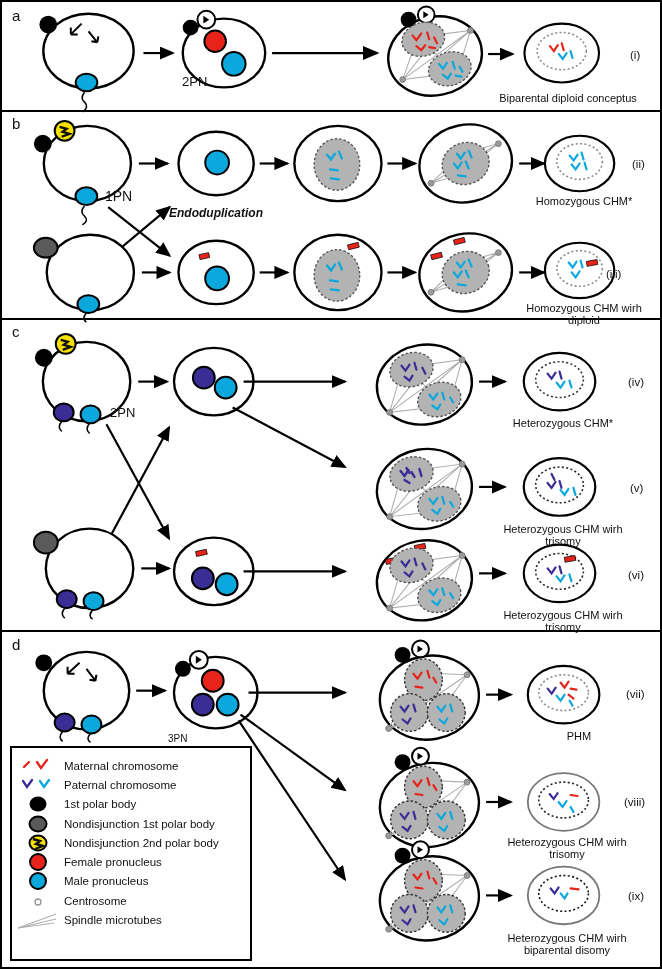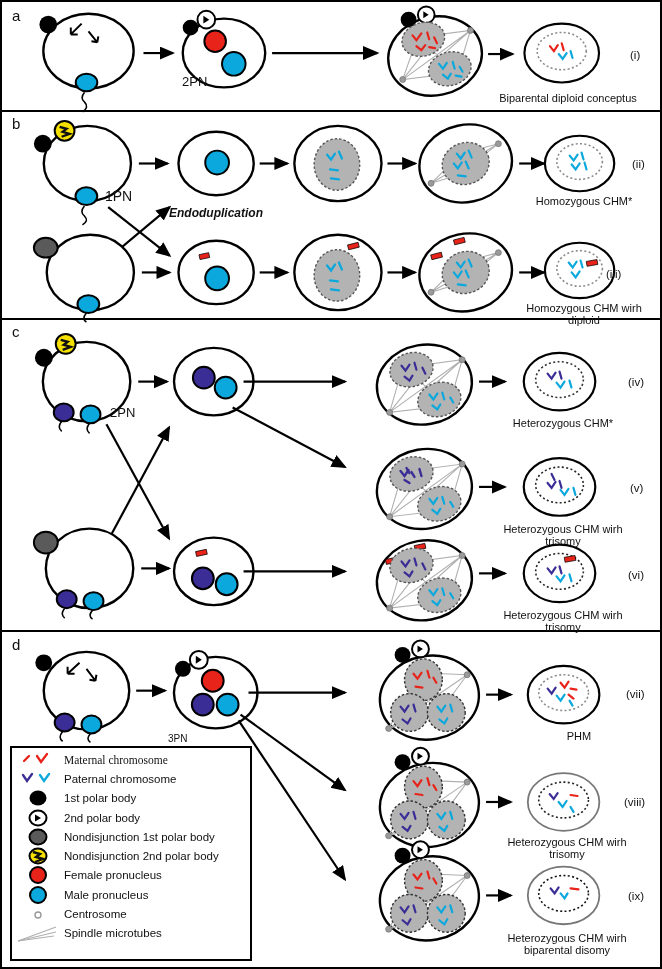--- a/index.html
+++ b/index.html
@@ -619,21 +619,21 @@
     <div class="txt rom" style="left:624px;top:56px;">(vii)</div>
     <div class="txt ctr two" style="left:565px;top:204px;">Heterozygous CHM
 wirh trisomy</div>
     <div class="txt rom" style="left:622px;top:164px;">(viii)</div>
     <div class="txt ctr two" style="left:565px;top:300px;width:170px;">Heterozygous CHM
 wirh biparental disomy</div>
     <div class="txt rom" style="left:626px;top:258px;">(ix)</div>
   </div>
 
   <div id="legend">
-    <div class="lgrow" style="margin-top:2px;font-family:Liberation Serif, serif;">
+    <div class="lgrow" style="margin-top:8px;">
       <div class="lgicon">
         <svg width="40" height="16" viewBox="0 0 40 16">
           <g stroke="#e8231a" stroke-width="2.3" fill="none" stroke-linecap="round">
             <path d="M6,9 l5,-5"></path>
               <path d="M19,4 l4,6 l6,-8"></path>
           </g>
         </svg>
       </div>
       <div class="lgtext">Maternal chromosome</div>
     </div>
@@ -648,29 +648,20 @@
       </div>
       <div class="lgtext">Paternal chromosome</div>
     </div>
     <div class="lgrow">
       <div class="lgicon">
         <svg width="24" height="18" viewBox="0 0 24 18">
             <ellipse cx="12" cy="9" rx="8.5" ry="7.5" fill="#000"></ellipse>
           </svg>
       </div>
       <div class="lgtext">1st polar body</div>
-    </div>
-    <div class="lgrow">
-      <div class="lgicon">
-        <svg width="24" height="18" viewBox="0 0 24 18">
-          <ellipse cx="12" cy="9" rx="8.5" ry="7.5" fill="#fff" stroke="#000" stroke-width="2"></ellipse>
-          <path d="M9,5.5 l6,3.5 l-6,3.5 z" fill="#000"></path>
-        </svg>
-      </div>
-      <div class="lgtext">2nd polar body</div>
     </div>
     <div class="lgrow">
       <div class="lgicon">
         <svg width="24" height="18" viewBox="0 0 24 18">
             <ellipse cx="12" cy="9" rx="8.5" ry="7.5" fill="#5a5a5a" stroke="#000" stroke-width="2"></ellipse>
           </svg>
       </div>
       <div class="lgtext">Nondisjunction 1st polar body</div>
     </div>
     <div class="lgrow">

